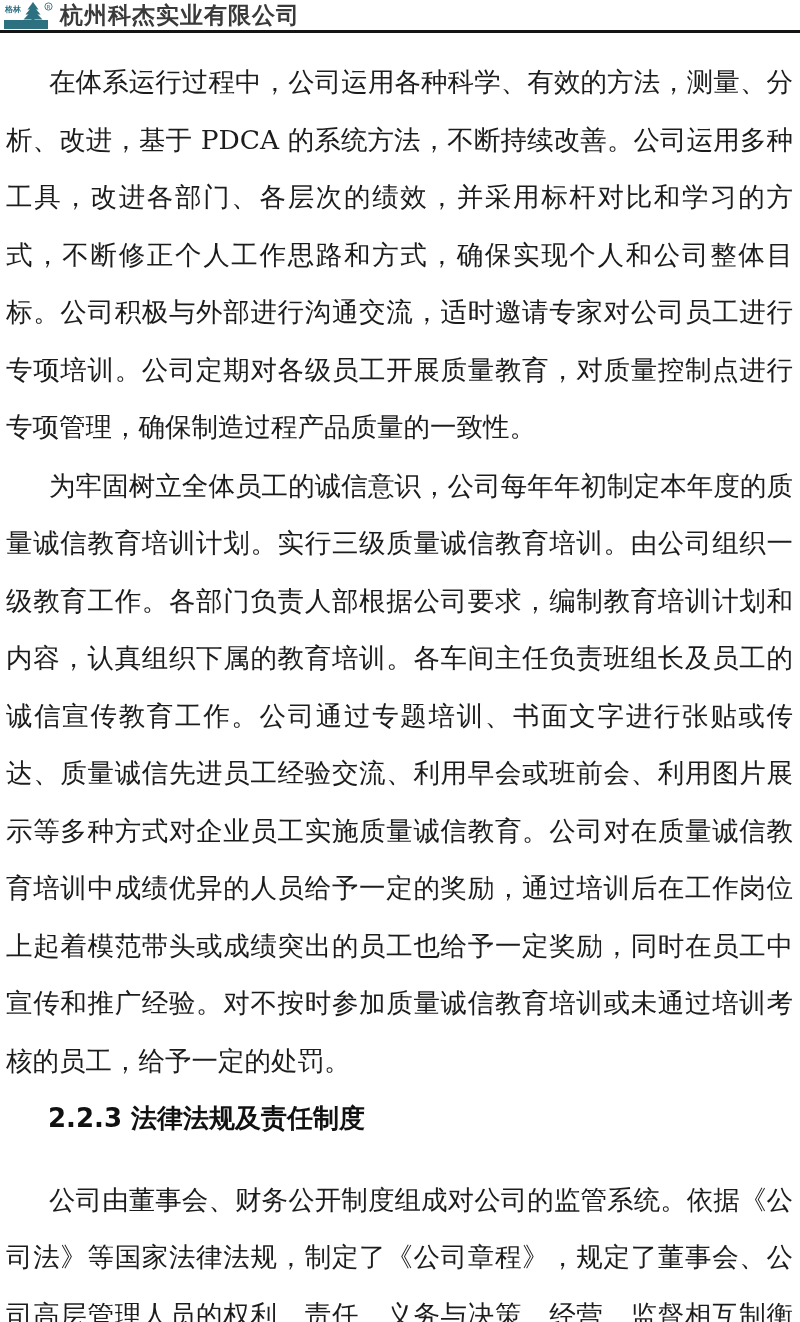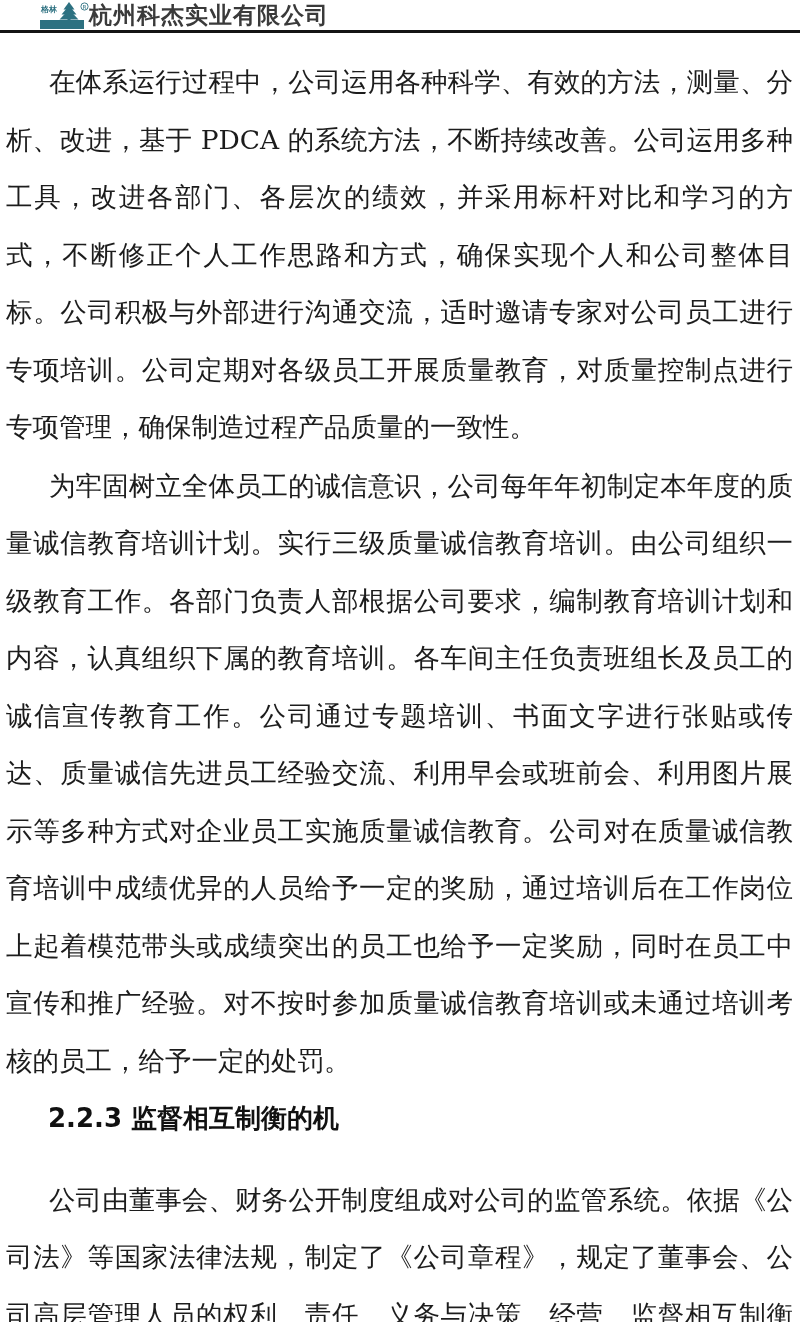--- a/index.html
+++ b/index.html
@@ -13,29 +13,30 @@
     box-sizing: border-box;
     font-family: "DejaVu Serif", "Liberation Serif", serif;
   }
   .header {
     display: flex;
     align-items: flex-start;
     height: 28px;
     padding: 2px 6px 0 4px;
     border-bottom: 3px solid #141414;
   }
-  .logo { flex: 0 0 auto; margin-left: 36px; }
+  .logo { flex: 0 0 auto; }
   .logo svg { display: block; }
   .company-name {
     font-family: "DejaVu Sans", "Liberation Sans", sans-serif;
     font-weight: bold;
     font-size: 23px;
     line-height: 27px;
     color: #3a3a3a;
     letter-spacing: 1px;
+    margin-left: 7px;
     white-space: nowrap;
   }
   .content {
     padding: 19px 6px 0 5px;
     font-size: 26.5px;
     line-height: 57.5px;
     color: #1c1c1c;
     text-align: justify;
     text-align-last: left;
   }
@@ -79,17 +80,17 @@
           <text x="42.4" y="7" font-size="5.6" fill="#2d7181" font-family="DejaVu Sans, Liberation Sans, sans-serif">R</text>
         </g>
       </svg>
     </div>
     <div class="company-name">杭州科杰实业有限公司</div>
   </div>
 
   <div class="content">
     <p>在体系运行过程中，公司运用各种科学、有效的方法，测量、分析、改进，基于 PDCA 的系统方法，不断持续改善。公司运用多种工具，改进各部门、各层次的绩效，并采用标杆对比和学习的方式，不断修正个人工作思路和方式，确保实现个人和公司整体目标。公司积极与外部进行沟通交流，适时邀请专家对公司员工进行专项培训。公司定期对各级员工开展质量教育，对质量控制点进行专项管理，确保制造过程产品质量的一致性。</p>
     <p>为牢固树立全体员工的诚信意识，公司每年年初制定本年度的质量诚信教育培训计划。实行三级质量诚信教育培训。由公司组织一级教育工作。各部门负责人部根据公司要求，编制教育培训计划和内容，认真组织下属的教育培训。各车间主任负责班组长及员工的诚信宣传教育工作。公司通过专题培训、书面文字进行张贴或传达、质量诚信先进员工经验交流、利用早会或班前会、利用图片展示等多种方式对企业员工实施质量诚信教育。公司对在质量诚信教育培训中成绩优异的人员给予一定的奖励，通过培训后在工作岗位上起着模范带头或成绩突出的员工也给予一定奖励，同时在员工中宣传和推广经验。对不按时参加质量诚信教育培训或未通过培训考核的员工，给予一定的处罚。</p>
-    <h2 class="section-heading">2.2.3 监督相互制衡的机</h2>
+    <h2 class="section-heading">2.2.3 法律法规及责任制度</h2>
     <p>公司由董事会、财务公开制度组成对公司的监管系统。依据《公司法》等国家法律法规，制定了《公司章程》，规定了董事会、公司高层管理人员的权利、责任、义务与决策、经营、监督相互制衡的机</p>
   </div>
 
 </div>
 
 </body></html>

